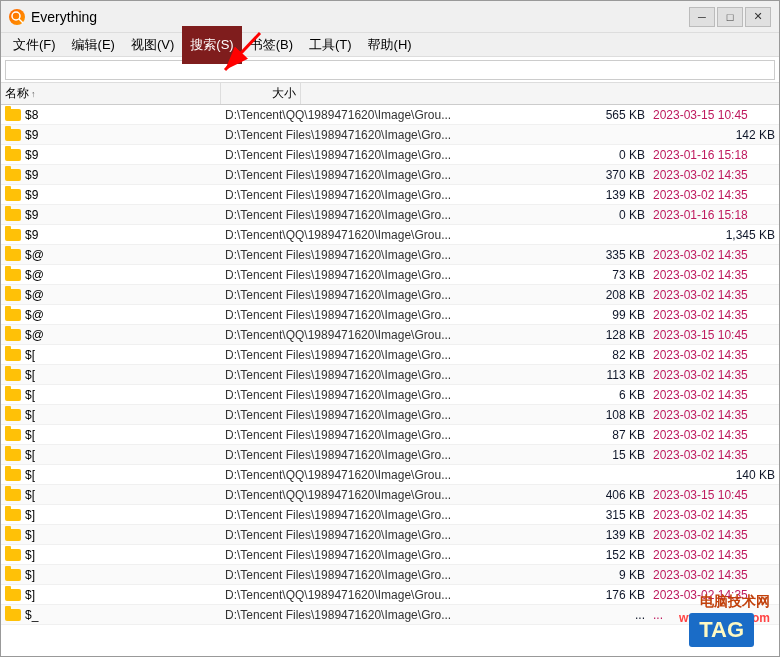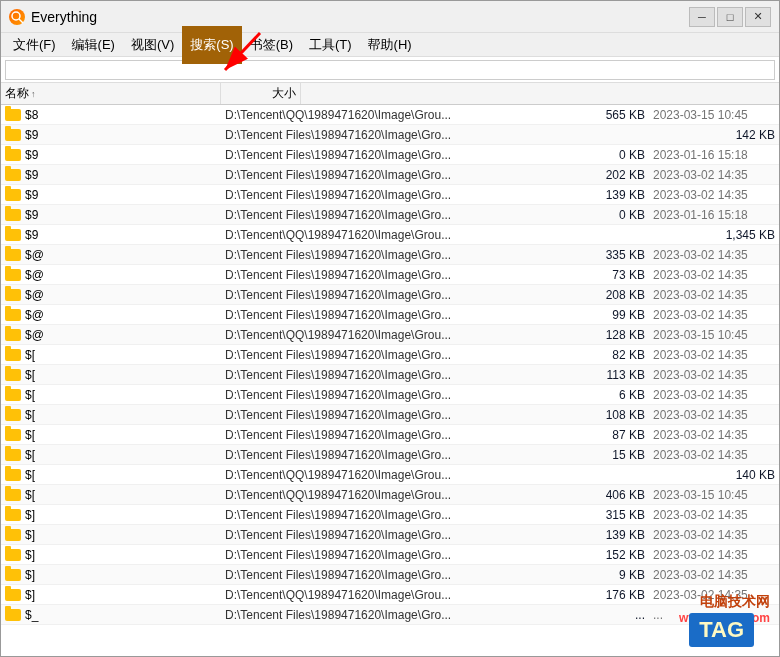--- a/index.html
+++ b/index.html
@@ -74,21 +74,21 @@
       flex-shrink: 0;
     }
     .menu-item {
       padding: 10px 8px;
       cursor: pointer;
       color: #000;
       font-size: 13px;
       position: relative;
     }
     .menu-item.active {
-      background: #a16207;
+      background: #7f1d1d;
       color: white;
     }
     
     .search-bar {
       height: 26px;
       background: #fff;
       display: flex;
       align-items: center;
       padding: 2px 4px;
       border-bottom: 1px solid #ddd;
@@ -145,21 +145,21 @@
       white-space: nowrap;
       overflow: hidden;
       text-overflow: ellipsis;
       height: 100%;
       display: flex;
       align-items: center;
     }
     .cell-name { width: 220px; display: flex; align-items: center; gap: 4px; }
     .cell-path { flex: 1; color: #333; }
     .cell-size { width: 80px; justify-content: flex-end; color: #0f172a; }
-    .cell-date { width: 130px; color: #737373; }
+    .cell-date { width: 130px; color: #be185d; }
     .folder-icon {
       width: 16px;
       height: 12px;
       background: #ffc107;
       border-radius: 0 2px 2px 2px;
       position: relative;
       flex-shrink: 0;
     }
     .folder-icon::before {
       content: '';
@@ -281,21 +281,21 @@
           <div class="cell cell-path">D:\Tencent Files\1989471620\Image\Gro...</div>
           <div class="cell cell-size">0 KB</div>
           <div class="cell cell-date">2023-01-16 15:18</div>
         </div>
         <div class="file-row alt">
           <div class="cell cell-name">
             <div class="folder-icon"></div>
             <span>$9</span>
           </div>
           <div class="cell cell-path">D:\Tencent Files\1989471620\Image\Gro...</div>
-          <div class="cell cell-size">202 KB</div>
+          <div class="cell cell-size">370 KB</div>
           <div class="cell cell-date">2023-03-02 14:35</div>
         </div>
         <div class="file-row">
           <div class="cell cell-name">
             <div class="folder-icon"></div>
             <span>$9</span>
           </div>
           <div class="cell cell-path">D:\Tencent Files\1989471620\Image\Gro...</div>
           <div class="cell cell-size">139 KB</div>
           <div class="cell cell-date">2023-03-02 14:35</div>

